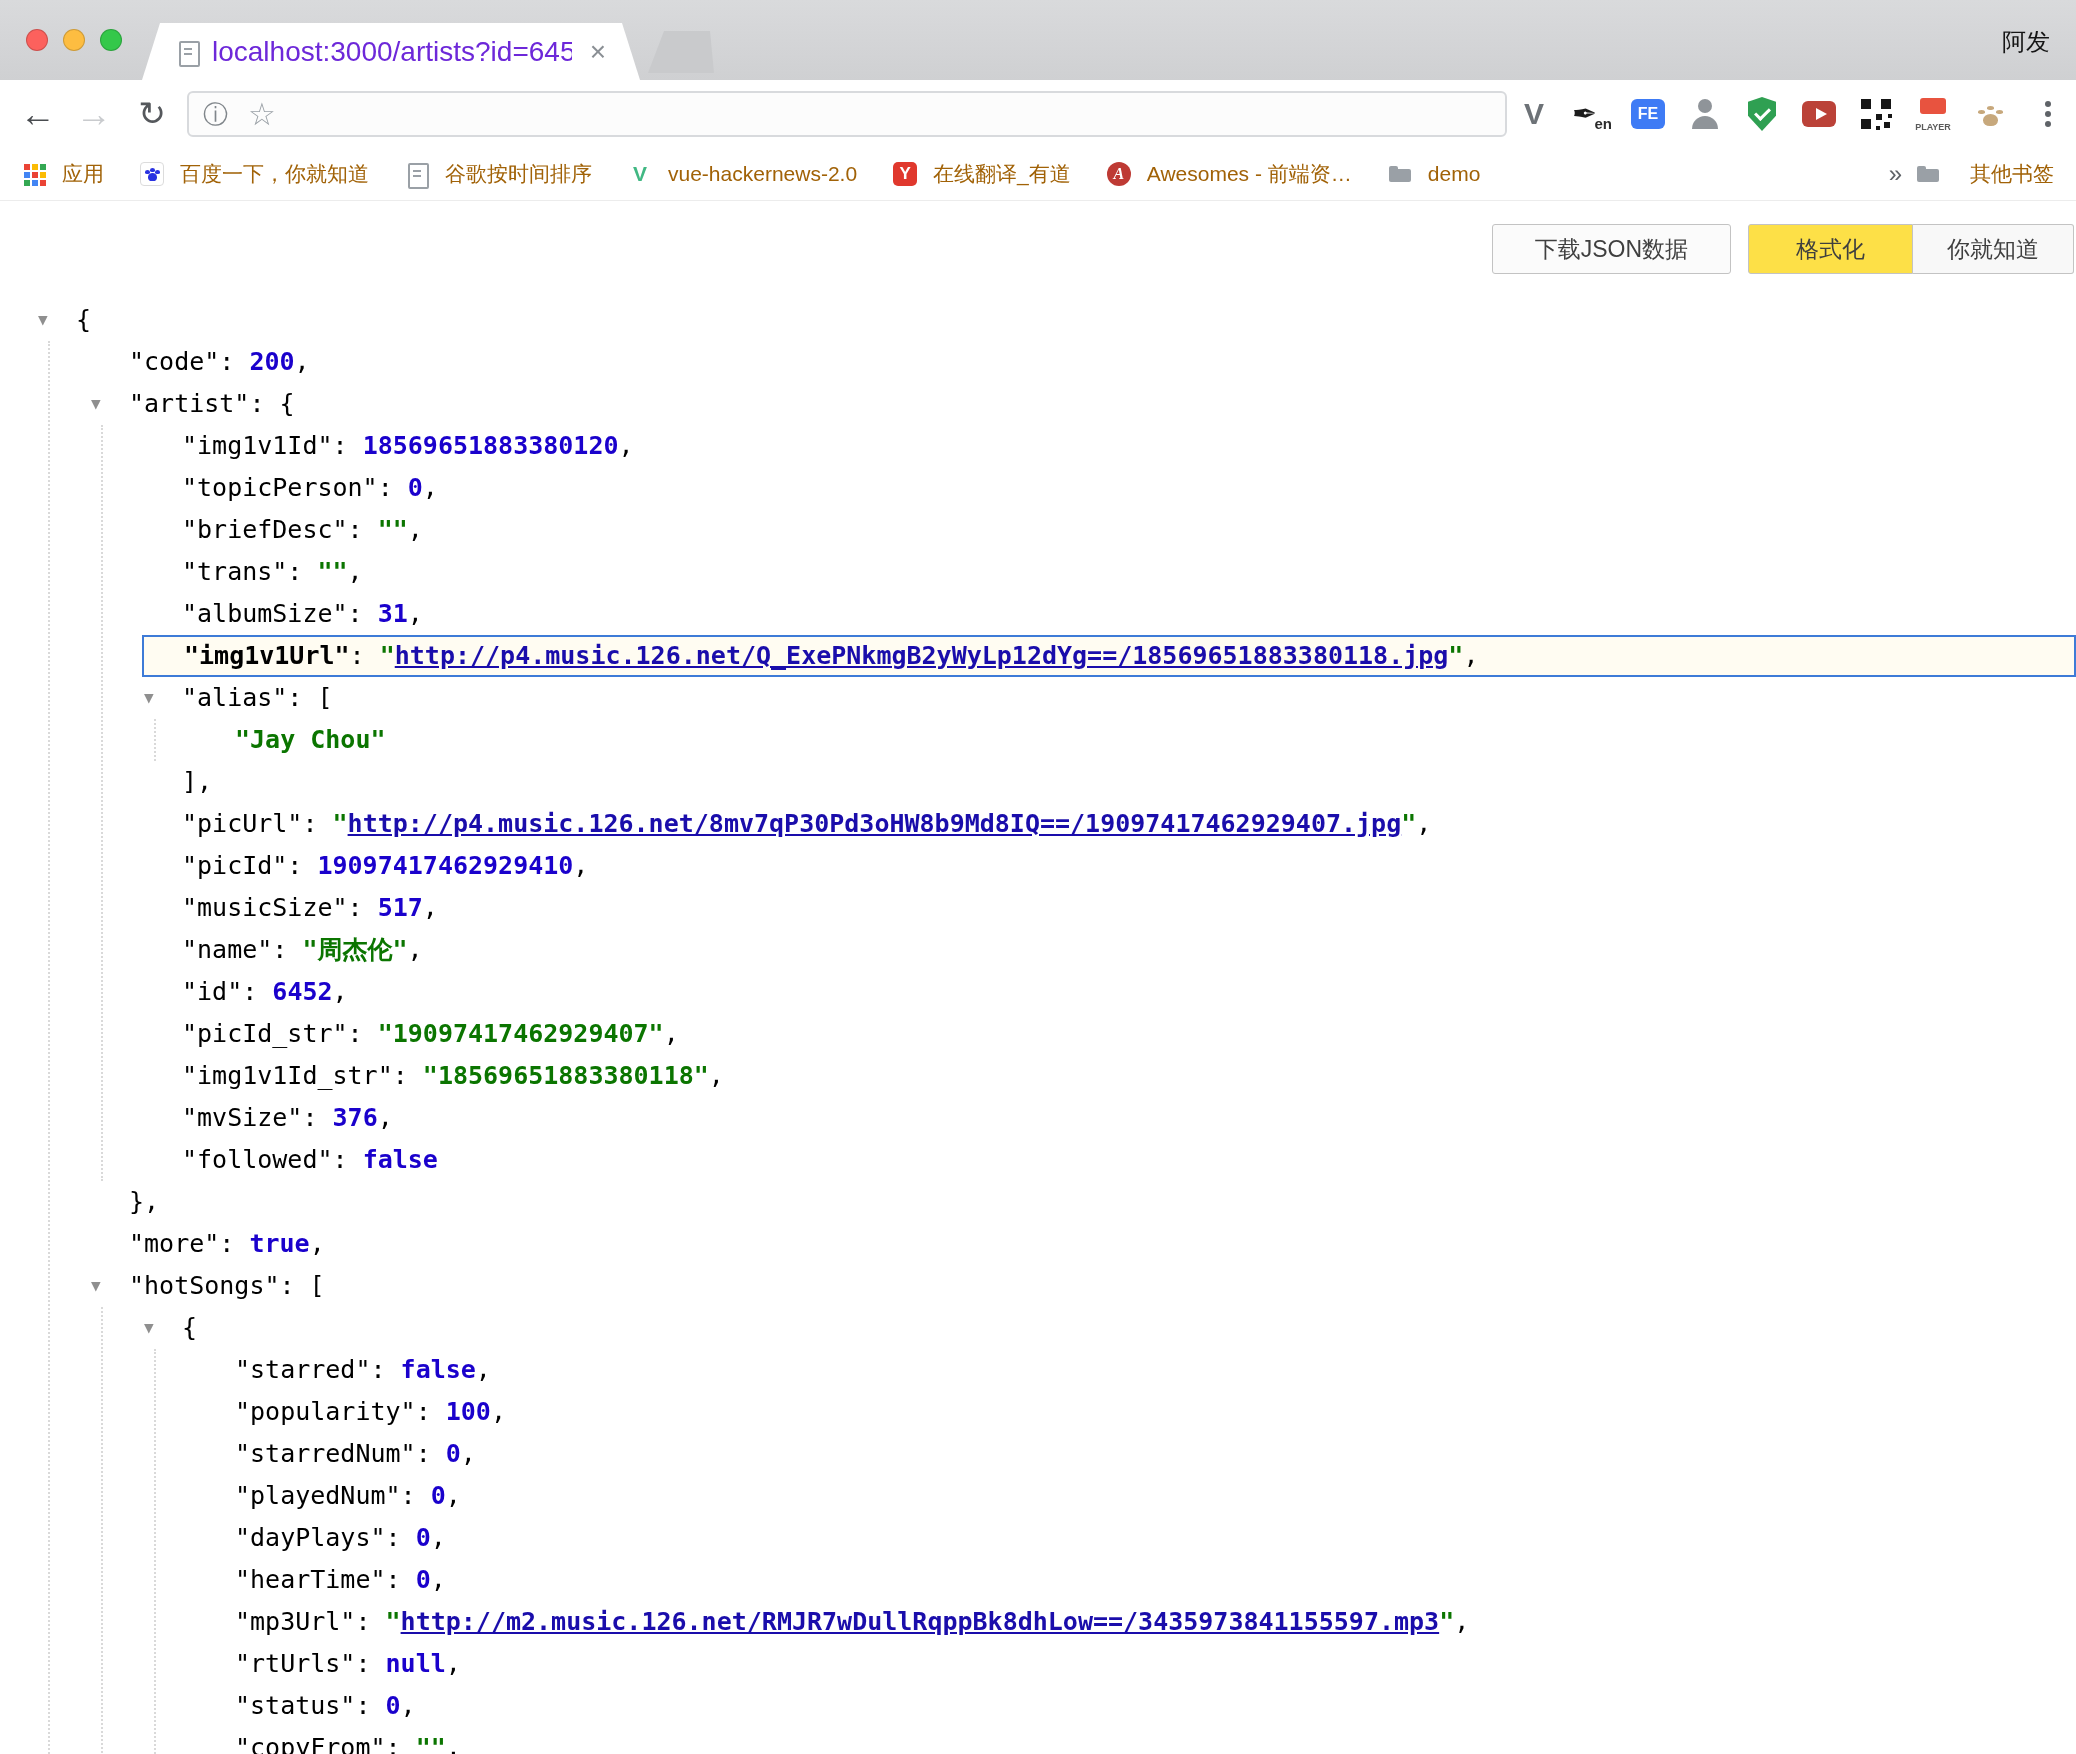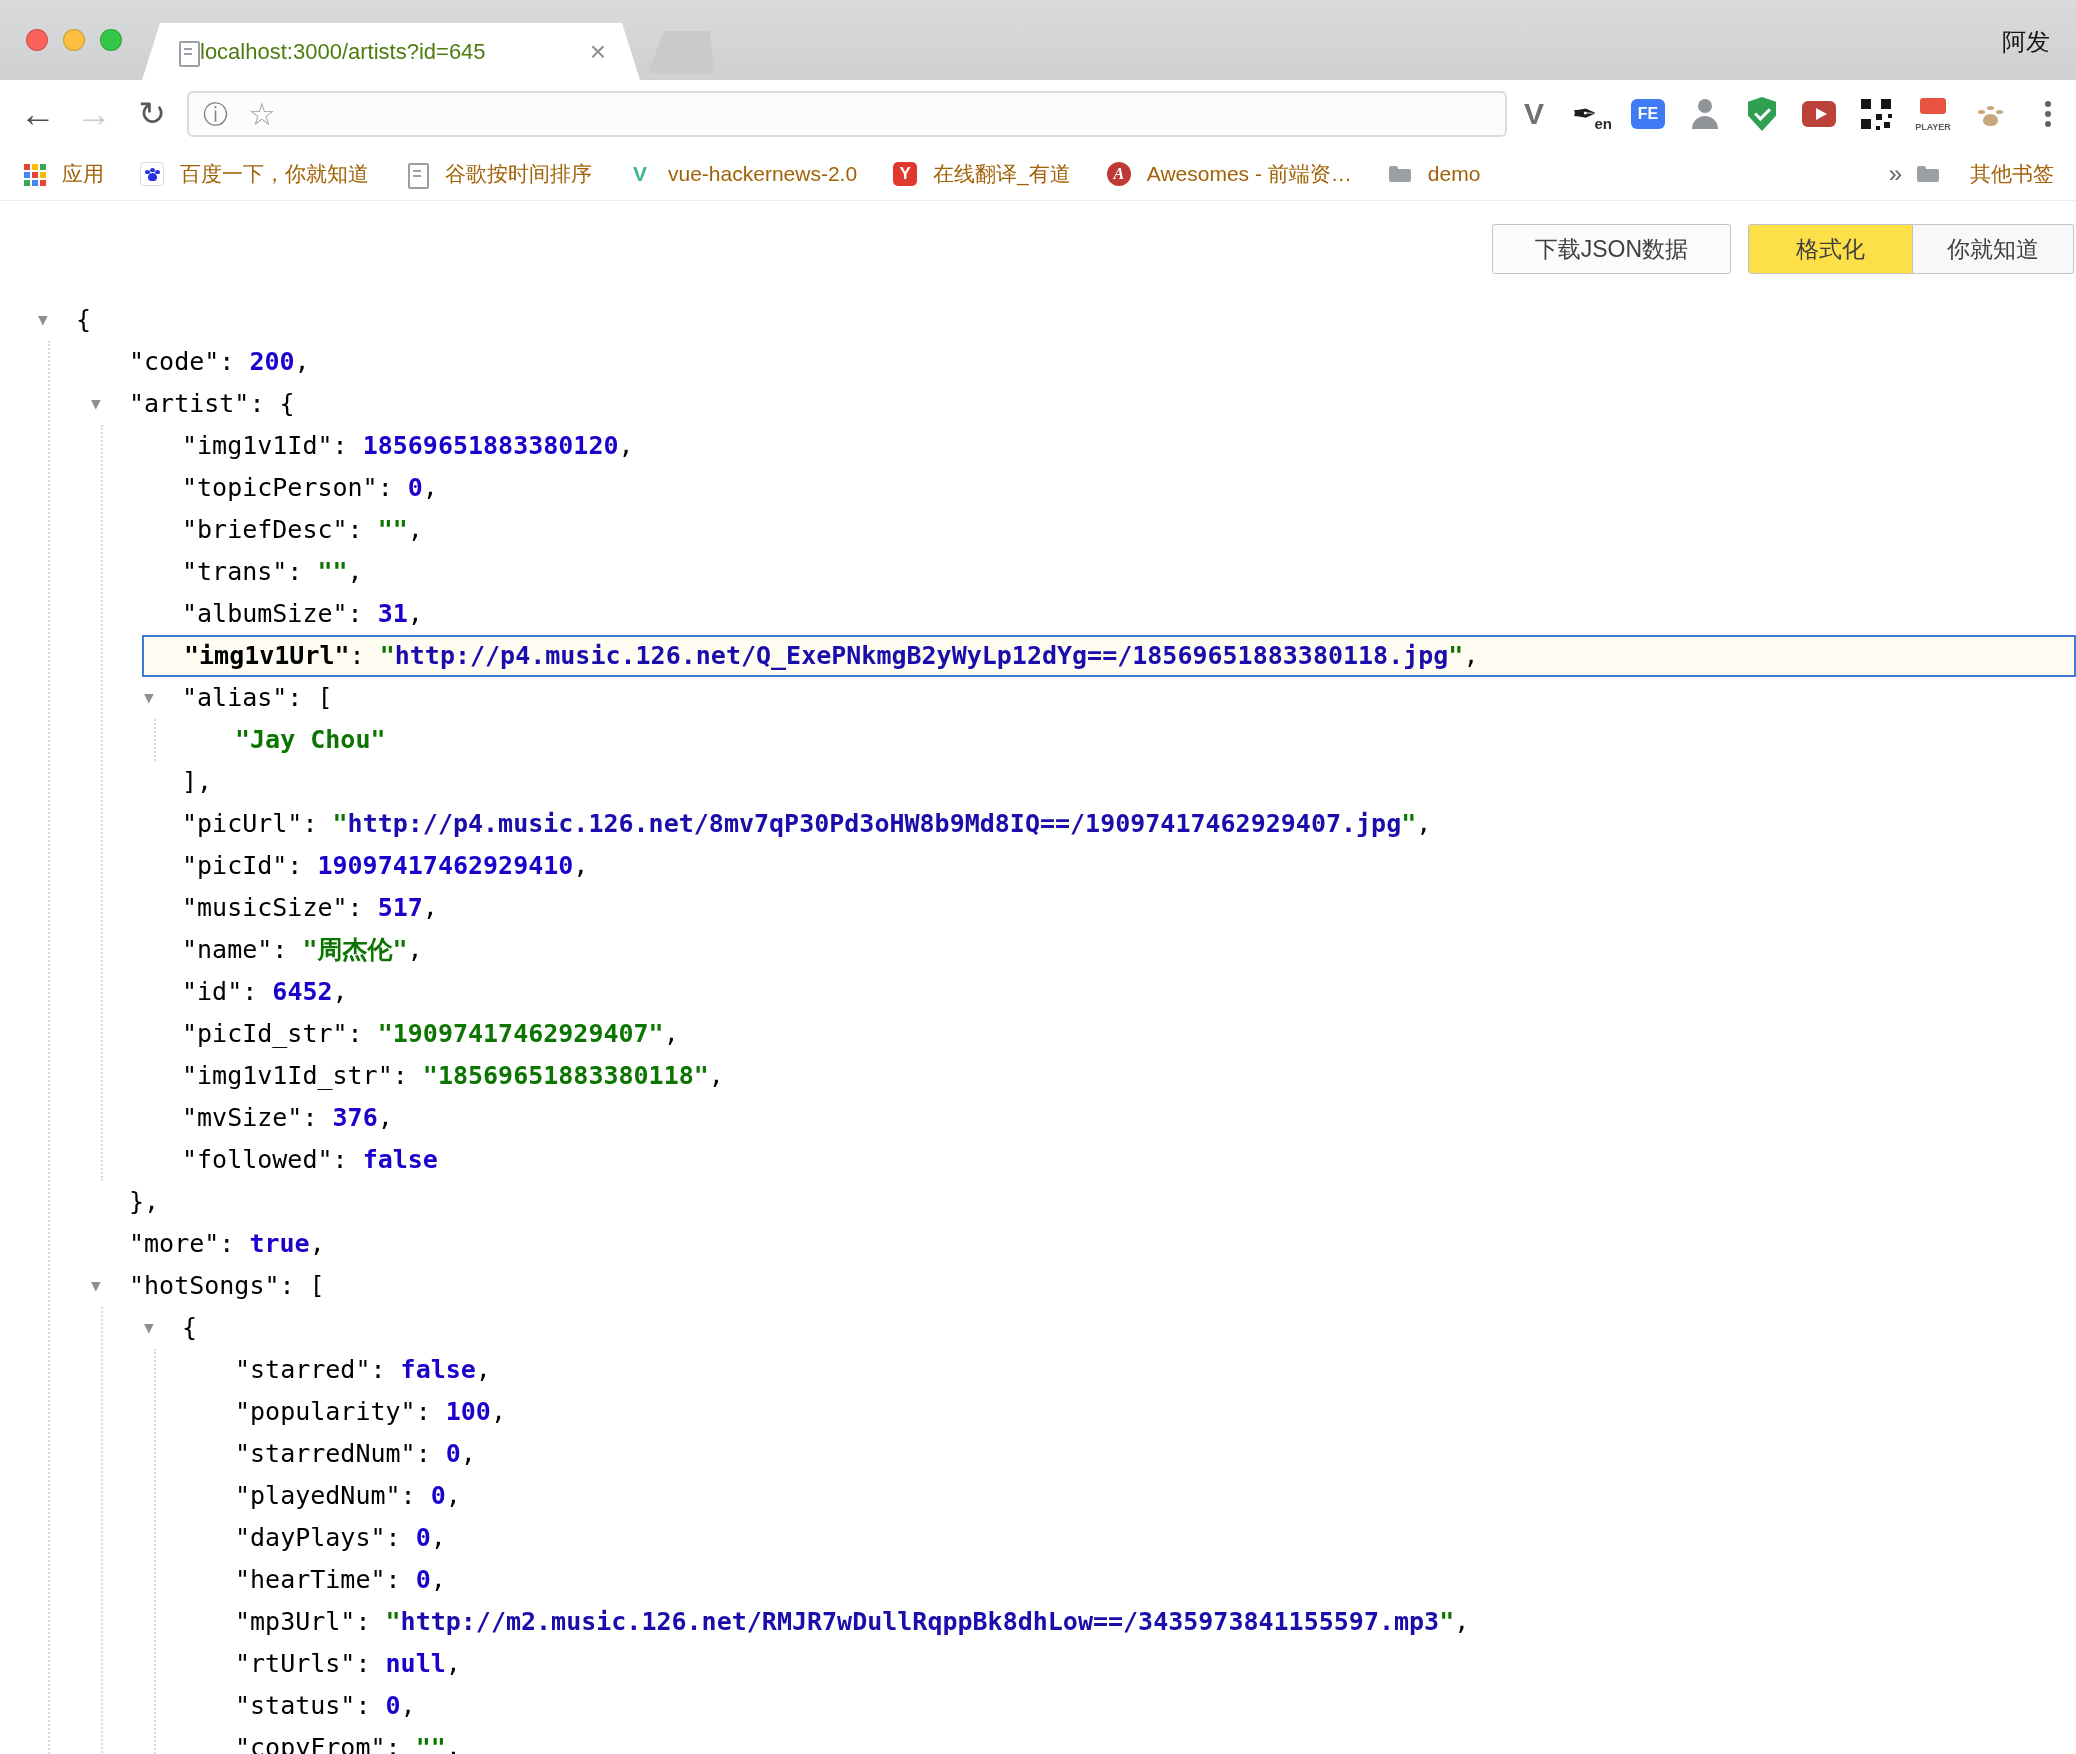--- a/index.html
+++ b/index.html
@@ -8,22 +8,22 @@
 
   
   .tabstrip { position:absolute; top:0; left:0; right:0; height:80px;
               background:linear-gradient(#d9dadc,#cfd0d2); }
   .traffic { position:absolute; top:29px; left:26px; display:flex; gap:15px; }
   .light { width:22px; height:22px; border-radius:50%; border:1px solid rgba(0,0,0,.18); }
   .l-red{background:#fc615d}.l-yellow{background:#fdbd41}.l-green{background:#34c84a}
   .tab { position:absolute; left:142px; bottom:0; width:498px; height:57px; background:#fff;
          clip-path:polygon(0 100%,18px 0,calc(100% - 18px) 0,100% 100%);
          display:flex; align-items:center; padding:0 34px; }
-  .tab-title { font-size:22px; color:#4d7c0f; max-width:360px; overflow:hidden;
-               white-space:nowrap; text-overflow:clip; }
+  .tab-title { font-size:28px; color:#6d28d9; max-width:360px; overflow:hidden;
+               white-space:nowrap; text-overflow:clip; margin-left:12px; }
   .tab-close { margin-left:auto; font-size:28px; color:#8a8f94; line-height:1; }
   .newtab-stub { position:absolute; left:648px; bottom:7px; width:66px; height:42px;
                  background:#c9cacc; clip-path:polygon(0 100%,16px 0,calc(100% - 4px) 0,100% 100%); }
   .user-label { position:absolute; right:26px; top:26px; font-size:24px; color:#151515; }
 
   
   .toolbar { position:absolute; top:80px; left:0; right:0; height:68px; background:#fff; }
   .navbtn { position:absolute; top:10px; font-size:36px; line-height:48px; width:48px; text-align:center; }
   .b-back{left:14px;color:#494c50}.b-fwd{left:70px;color:#c9cbce}.b-reload{left:128px;color:#55585c;font-size:33px}
   .omnibox { position:absolute; left:187px; top:11px; width:1320px; height:46px;
@@ -108,21 +108,21 @@
   .btn-collapse { padding:0 34px; background:#f8f8f8; border-left:none; border-radius:0 3px 3px 0; }
 
   .json-viewer { position:absolute; top:98px; left:0; right:0; height:1470px;
                  font-family:"DejaVu Sans Mono", monospace; font-size:25px; }
   .jline { position:relative; height:42px; line-height:42px; white-space:pre; }
   .marker { position:absolute; top:0; font-size:16px; line-height:42px; color:#8f8f8f; }
   .sg-k { color:#000; }
   .sg-p { color:#000; }
   .sg-n { color:#1a01cc; font-weight:bold; }
   .sg-s { color:#0b7500; font-weight:bold; }
-  .sg-l { color:#1a0dab; font-weight:bold; cursor:pointer; }
+  .sg-l { color:#1a0dab; font-weight:bold; text-decoration:underline; cursor:pointer; }
   .jline.hl { background:#fffcf2; border:2px solid #3e7bd7; height:42px; line-height:38px; }
   .jline.hl .sg-k { font-weight:bold; }
   .guide { position:absolute; width:0; border-left:2px dotted #d9d9d9; }
 </style>
 </head>
 <body>
 
 <div class="tabstrip">
   <div class="traffic">
     <span class="light l-red"></span>

